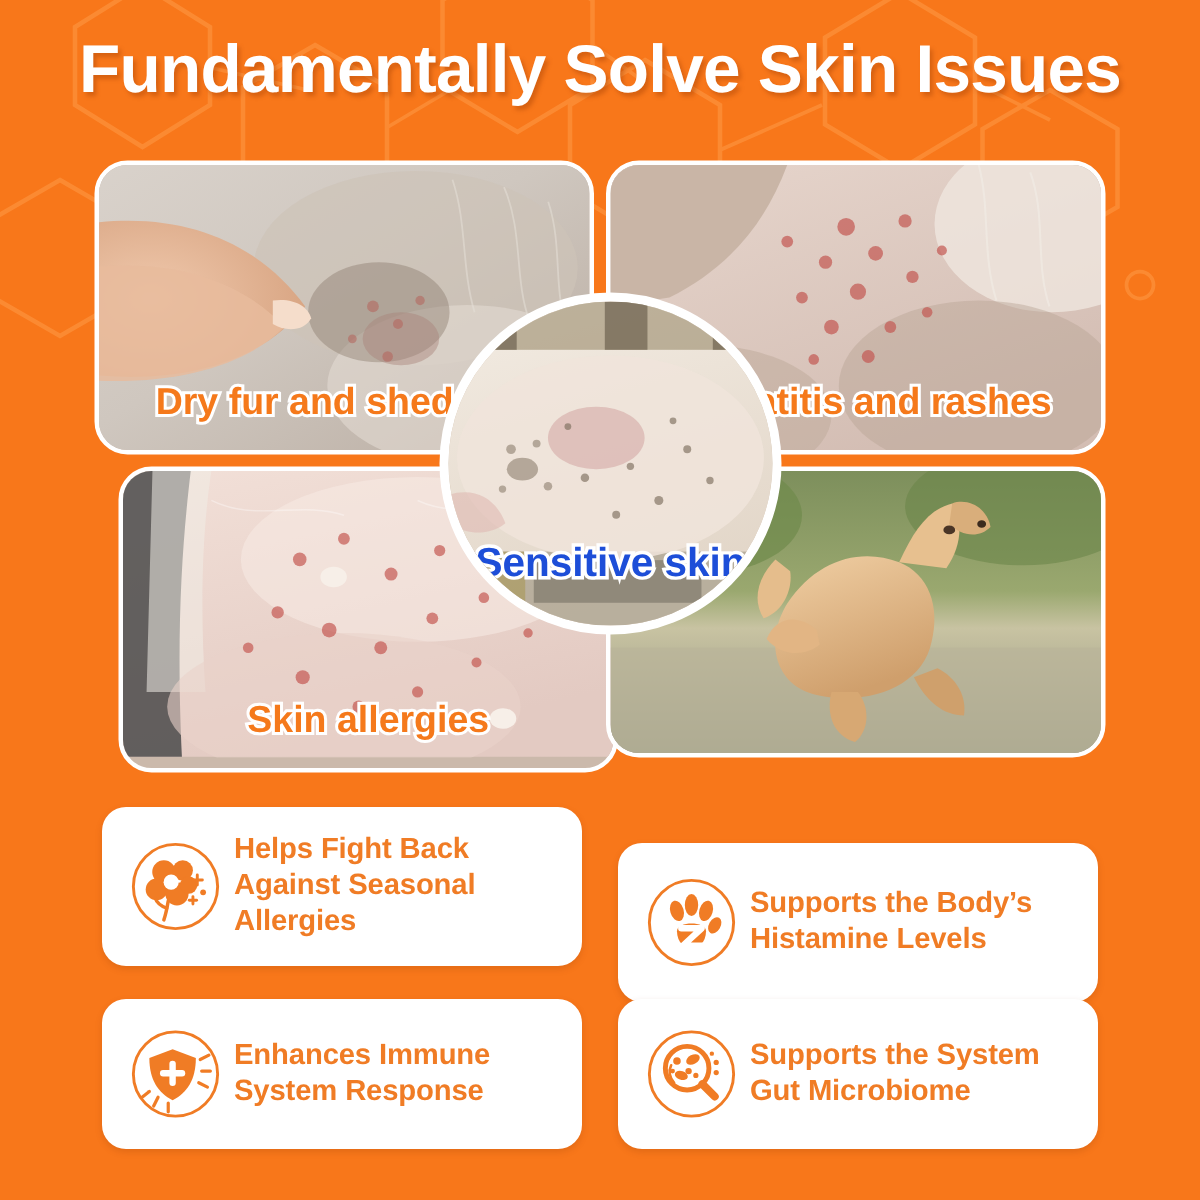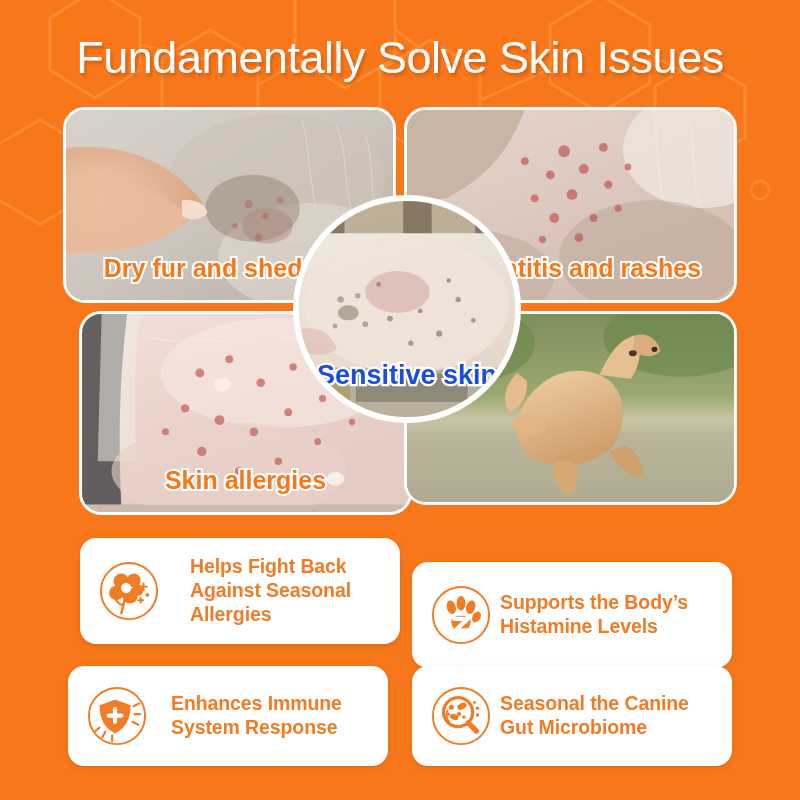--- a/index.html
+++ b/index.html
@@ -18,25 +18,24 @@
     position:absolute;inset:0;
     pointer-events:none;
     opacity:.55;
   }
   
   .title{
     position:absolute;left:0;right:0;top:20px;
     text-align:center;
     color:#ffffff;
     font-size:45px;
-    font-weight:normal;
+    font-weight:bold;
     letter-spacing:-0.5px;
     text-shadow:2px 3px 3px rgba(150,55,0,.35);
     white-space:nowrap;
-    margin-top:12px;
   }
   
   .grid{
     position:absolute;left:63px;top:107px;
     width:674px;height:398px;
   }
   .tile{
     position:absolute;
     border-radius:22px;
     overflow:hidden;
@@ -97,23 +96,23 @@
   .card{
     position:absolute;
     width:320px;
     background:#ffffff;
     border-radius:16px;
     box-sizing:border-box;
     display:flex;align-items:center;
     padding:10px 12px;
     box-shadow:0 2px 5px rgba(130,50,0,.18);
   }
-  .card-1{left:12px;top:0;height:106px;gap:22px;}
+  .card-1{left:0;top:0;height:106px;}
   .card-2{left:344px;top:0;height:106px;margin-top:24px;}
-  .card-3{left:0;top:128px;height:100px;gap:15px;}
+  .card-3{left:0;top:128px;height:100px;}
   .card-4{left:344px;top:128px;height:100px;}
   .card .icon{
     flex:0 0 auto;width:62px;height:62px;margin:0 8px 0 6px;
   }
   .card .label{
     color:#F07C25;
     font-size:19.5px;
     font-weight:bold;
     line-height:1.22;
     letter-spacing:-0.1px;
@@ -418,16 +417,16 @@
           <circle cx="35" cy="33" r="1.8"></circle>
           <circle cx="19" cy="30" r="1.6"></circle>
         </g>
         <path d="M18 26 C16 30 17 35 20 38" stroke="#F07C25" stroke-width="1.8" fill="none" stroke-linecap="round"></path>
         <g fill="#F07C25">
           <circle cx="49" cy="24" r="1.8"></circle>
             <circle cx="49" cy="31" r="1.8"></circle>
           <circle cx="46" cy="18" r="1.5"></circle>
         </g>
       </svg>
-      <div class="label">Seasonal the Canine Gut Microbiome</div>
+      <div class="label">Supports the System Gut Microbiome</div>
     </div>
   </div>
 </div>
 
 </body></html>

